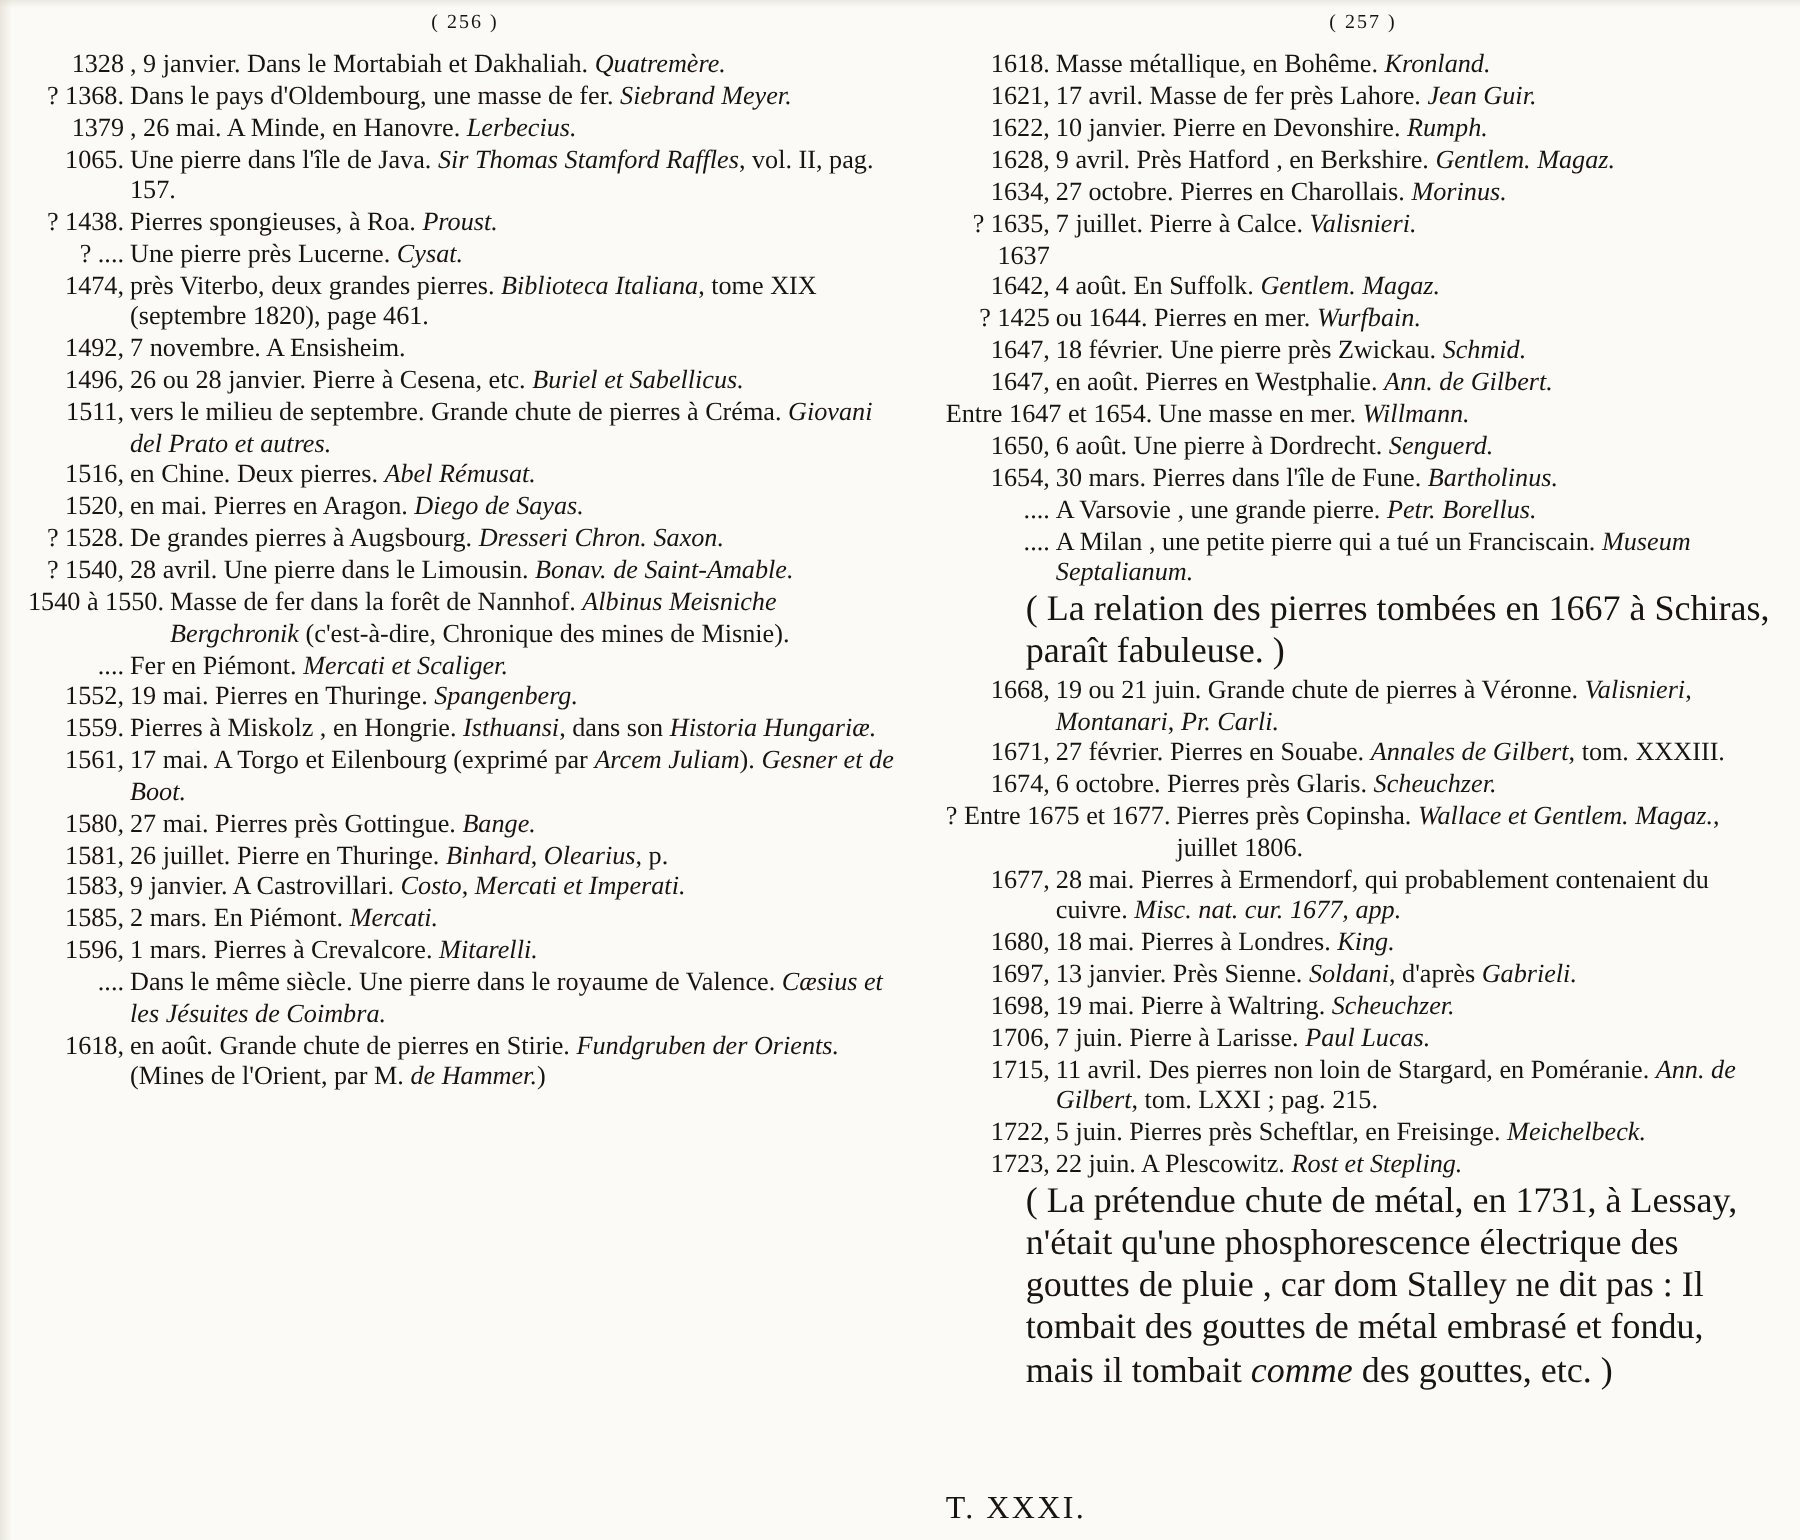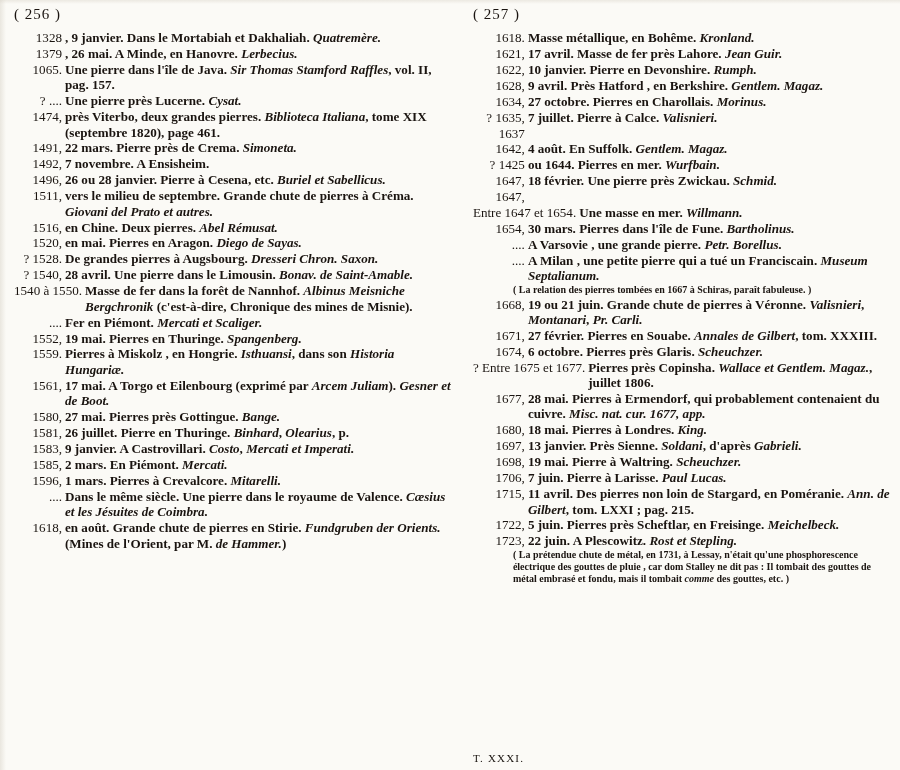--- a/index.html
+++ b/index.html
@@ -33,21 +33,22 @@
   }
   .col-left {
     width: 452px;
     padding-right: 10px;
   }
   .col-right {
     width: 434px;
     padding-left: 12px;
   }
   .folio {
-    font-size: 15px;
+    text-align: center;
+    font-size: 10px;
     letter-spacing: 1px;
     margin-bottom: 7px;
     font-family: "Liberation Serif", serif;
   }
   .entries {
     font-size: 13.1px;
     line-height: 1.178;
   }
   .entry {
     display: flex;
@@ -58,32 +59,31 @@
     flex: 0 0 auto;
     white-space: nowrap;
     text-align: right;
     padding-right: 3px;
   }
   .col-left .entry .yr { min-width: 48px; }
   .col-right .entry .yr { min-width: 52px; text-align: right; }
   .entry .txt {
     flex: 1 1 auto;
     text-align: left;
-    font-weight: bold;
   }
   .note {
-    font-size: 10px;
+    font-size: 18px;
     line-height: 1.178;
     padding-left: 40px;
   }
   .tail {
     position: absolute;
     left: 12px;
     bottom: 2px;
-    font-size: 11px;
+    font-size: 16px;
     letter-spacing: 1.2px;
   }
   
   .edge-left {
     position: absolute;
     top: 0; left: 0; width: 6px; height: 770px;
     background: linear-gradient(to right, #d8d3c8, rgba(255,255,255,0));
     opacity: .5;
   }
   .edge-top {
@@ -103,38 +103,42 @@
   <div class="columns">
 
     <div class="col col-left">
       <div class="folio">( 256 )</div>
       <div class="entries">
           <div class="entry">
             <span class="yr">1328</span>
             <span class="txt">, 9 janvier. Dans le Mortabiah et Dakhaliah. <i>Quatremère.</i></span>
           </div>
           <div class="entry">
+            <span class="yr">? 1368.</span>
+            <span class="txt">Dans le pays d'Oldembourg, une masse de fer. <i>Siebrand Meyer.</i></span>
+          </div>
+          <div class="entry">
             <span class="yr">1379</span>
             <span class="txt">, 26 mai. A Minde, en Hanovre. <i>Lerbecius.</i></span>
           </div>
           <div class="entry">
             <span class="yr">1065.</span>
             <span class="txt">Une pierre dans l'île de Java. <i>Sir Thomas Stamford Raffles</i>, vol. II, pag. 157.</span>
           </div>
           <div class="entry">
+            <span class="yr">? 1438.</span>
+            <span class="txt">Pierres spongieuses, à Roa. <i>Proust.</i></span>
+          </div>
+          <div class="entry">
             <span class="yr">? ....</span>
             <span class="txt">Une pierre près Lucerne. <i>Cysat.</i></span>
           </div>
           <div class="entry">
             <span class="yr">1474,</span>
             <span class="txt">près Viterbo, deux grandes pierres. <i>Biblioteca Italiana</i>, tome XIX (septembre 1820), page 461.</span>
-          </div>
-          <div class="entry">
-            <span class="yr">1491,</span>
-            <span class="txt">22 mars. Pierre près de Crema. <i>Simoneta.</i></span>
           </div>
           <div class="entry">
             <span class="yr">1492,</span>
             <span class="txt">7 novembre. A Ensisheim.</span>
           </div>
           <div class="entry">
             <span class="yr">1496,</span>
             <span class="txt">26 ou 28 janvier. Pierre à Cesena, etc. <i>Buriel et Sabellicus.</i></span>
           </div>
           <div class="entry">
@@ -245,24 +249,29 @@
           <div class="entry">
             <span class="yr">? 1425</span>
             <span class="txt">ou 1644. Pierres en mer. <i>Wurfbain.</i></span>
           </div>
           <div class="entry">
             <span class="yr">1647,</span>
             <span class="txt">18 février. Une pierre près Zwickau. <i>Schmid.</i></span>
           </div>
           <div class="entry">
             <span class="yr">1647,</span>
+            <span class="txt">en août. Pierres en Westphalie. <i>Ann. de Gilbert.</i></span>
           </div>
           <div class="entry">
             <span class="yr">Entre 1647 et 1654.</span>
             <span class="txt">Une masse en mer. <i>Willmann.</i></span>
+          </div>
+          <div class="entry">
+            <span class="yr">1650,</span>
+            <span class="txt">6 août. Une pierre à Dordrecht. <i>Senguerd.</i></span>
           </div>
           <div class="entry">
             <span class="yr">1654,</span>
             <span class="txt">30 mars. Pierres dans l'île de Fune. <i>Bartholinus.</i></span>
           </div>
           <div class="entry">
             <span class="yr">....</span>
             <span class="txt">A Varsovie , une grande pierre. <i>Petr. Borellus.</i></span>
           </div>
           <div class="entry">

